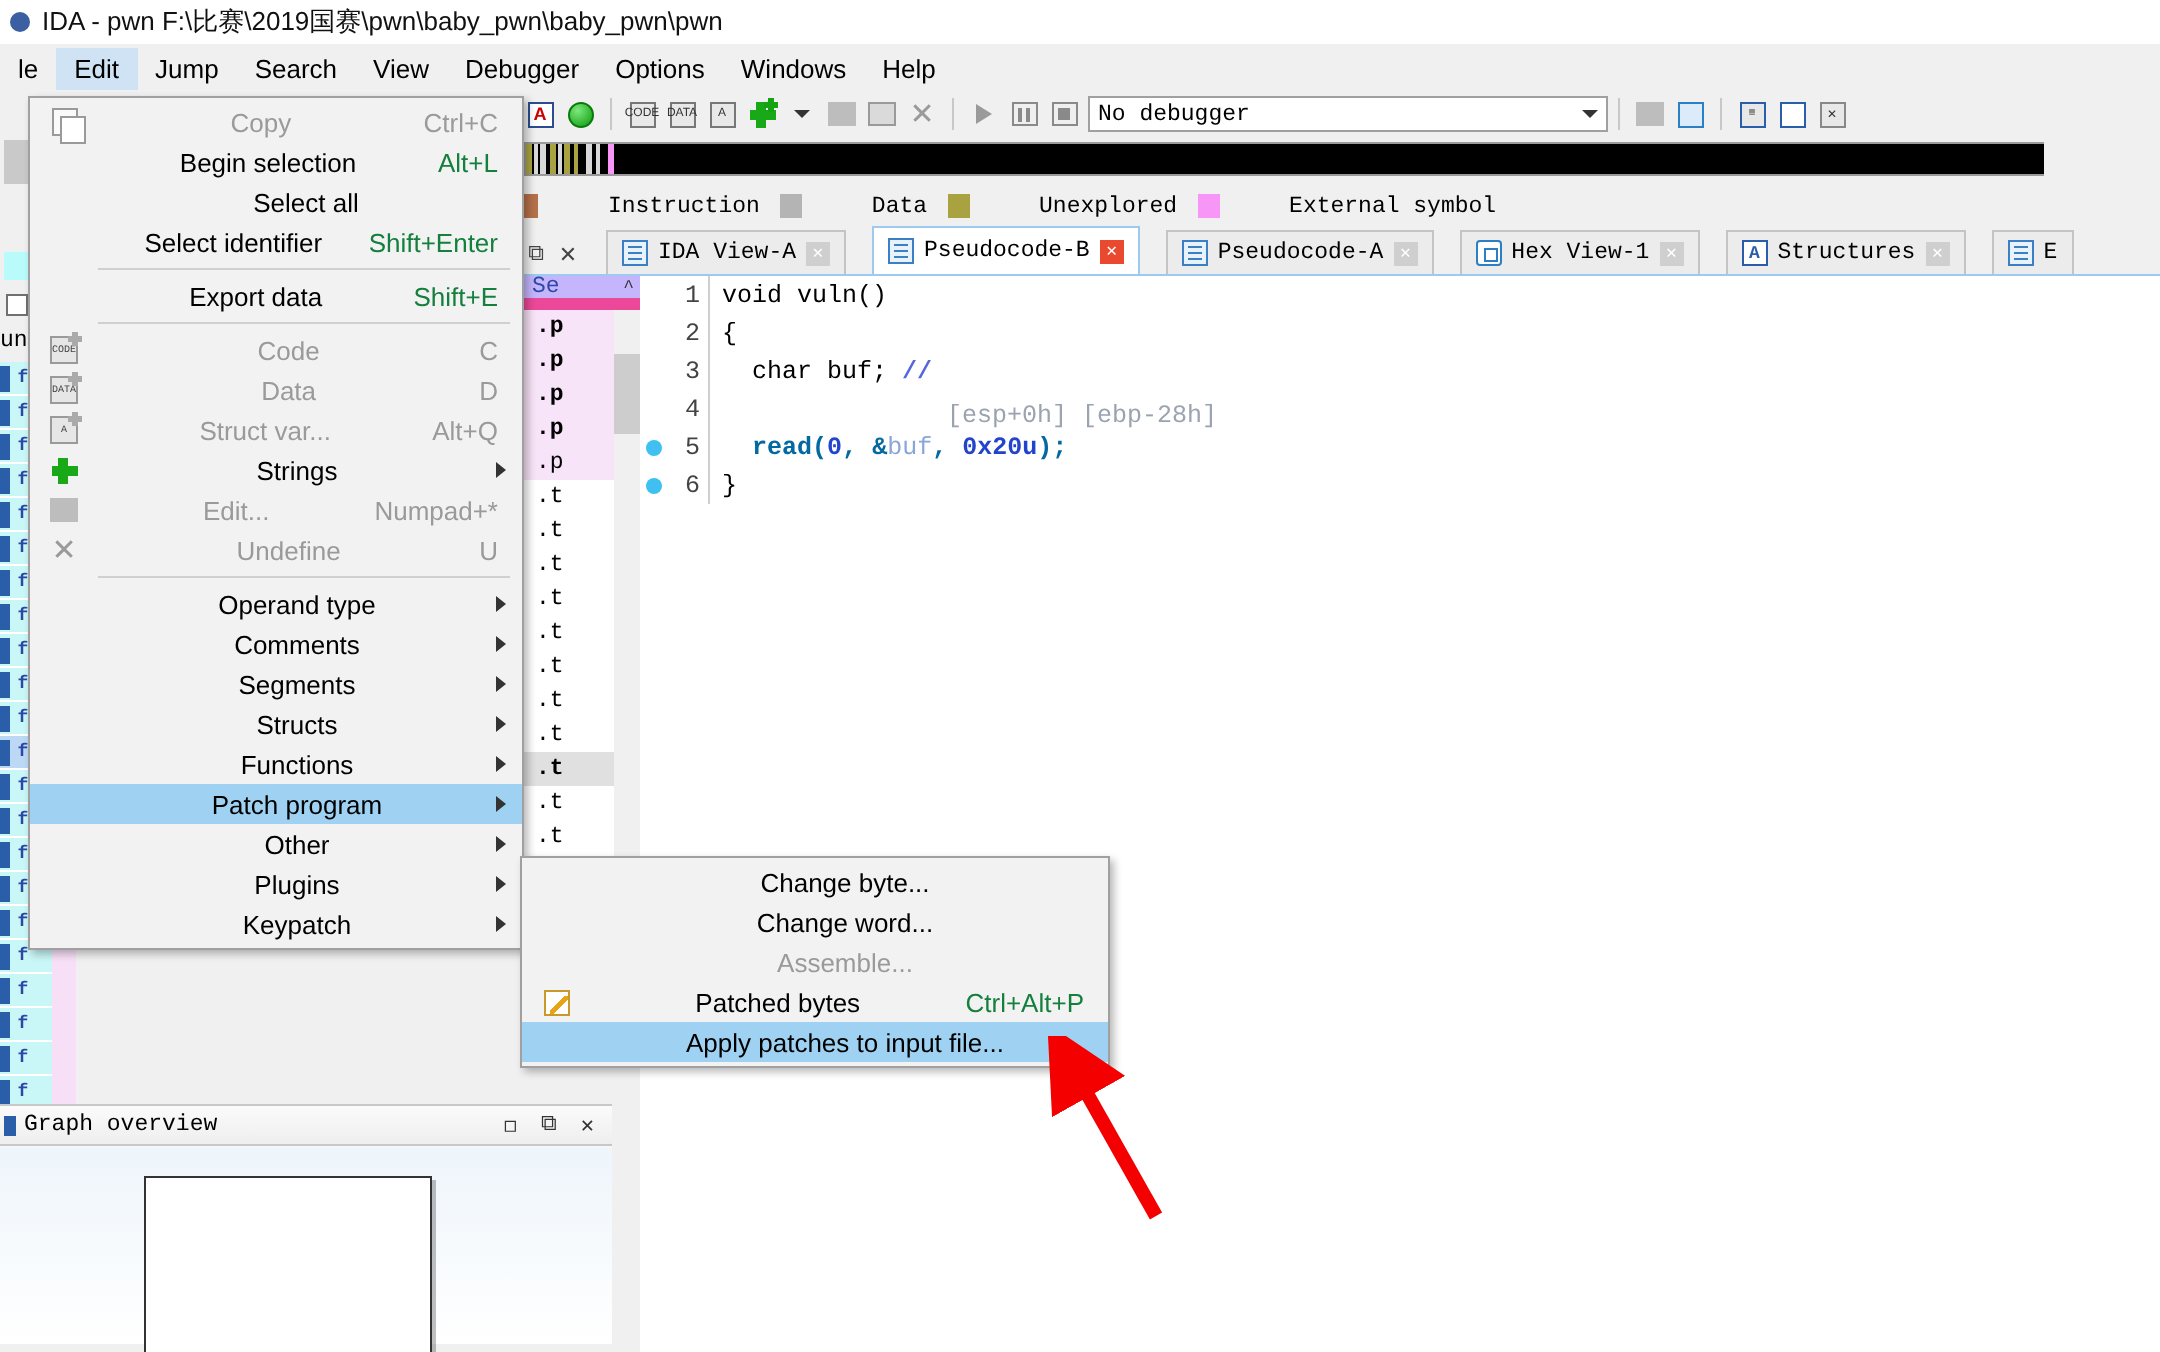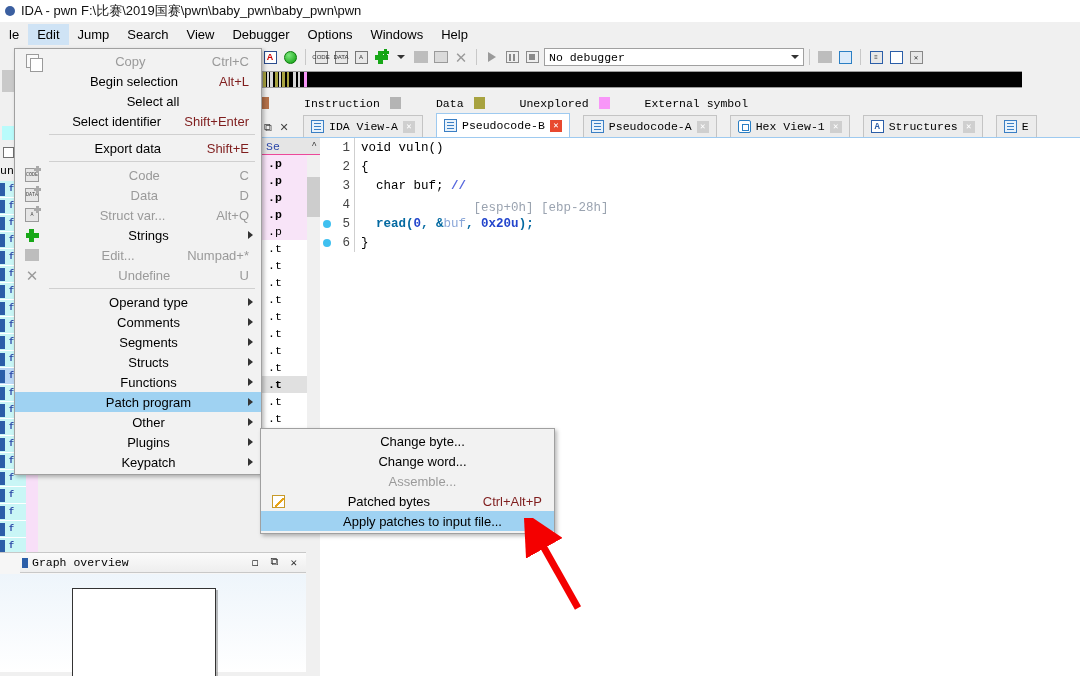--- a/index.html
+++ b/index.html
@@ -172,61 +172,61 @@
     font-family:"Liberation Mono", monospace; font-size:11.5px; color:#000;}
 
   #func-list { position: absolute; left: 0px; top: 135px; width: 26px; height: 375px; overflow:hidden;}
   .fl-row { height: 17px; display:flex; align-items:center; background: #c9f6f6; border-bottom: 1px solid #ffffff; }
   .fl-row .fmark { width: 13px; color:#2b47a8; font-size:9px; font-weight:bold; font-family:"Liberation Mono",monospace;
                    display:flex;align-items:center;justify-content:center;}
   .fl-row .fbar { width: 5px; height: 13px; background: #2b5ea8; }
   .fl-row.sel { background:#bcd8f5; }
 
   #seglist { position:absolute; left: 260px; top: 138px; width: 60px; height: 380px; background:#fff; }
-  #seglist-hdr { height: 17px; background:#e5e5e5; border-bottom:1px solid #ec4899;
+  #seglist-hdr { height: 17px; background:#c4b5fd; border-bottom:6px solid #ec4899;
     display:flex; align-items:center; padding-left:6px;
     font-family:"Liberation Mono", monospace; font-size:11.5px; color:#2b47a8;}
   #seglist-hdr .caret { margin-left: auto; margin-right: 3px; font-size:9px; color:#333;}
   .seg-row { height: 17px; display:flex; align-items:center; padding-left:8px;
     font-family:"Liberation Mono", monospace; font-size:11.5px; }
   .seg-row.pink { background:#f8e4f8; font-weight:bold; }
   .seg-row.hl { background:#e0e0e0; font-weight:bold; }
   #seglist-sb { position:absolute; right:0; top:17px; width:13px; bottom:0; background:#f0f0f0; }
   #seglist-sb .thumb { position:absolute; left:0; top:22px; width:13px; height:40px; background:#cdcdcd;}
 
   #pink-strip { position: absolute; left: 26px; top: 135px; width: 12px; height: 375px; background:#f8dff8;}
 
   #hscroll { position: absolute; left: 0px; top: 513px; width: 260px; height: 14px; background: #efefef; border-top:1px solid #d4d4d4;}
   #hscroll .hthumb { position:absolute; left: 2px; top: 1px; width: 102px; height: 11px; background: #cdcdcd; }
 
   #statusline { position:absolute; left: 0px; top: 531px; width: 260px; height: 17px;
     font-size: 12px; color:#000; display:flex; align-items:center;}
 
   
-  #graphov { position:absolute; left: 0px; top: 552px; width: 306px; height: 120px; background:#f6f6f6; border-top:1px solid #c8c8c8;padding-left:20px;}
+  #graphov { position:absolute; left: 0px; top: 552px; width: 306px; height: 120px; background:#f6f6f6; border-top:1px solid #c8c8c8;}
   #graphov-hdr { height: 20px; background: linear-gradient(#fbfbfb,#eeeeee); border-bottom:1px solid #c8c8c8;
     display:flex; align-items:center; font-family:"Liberation Mono", monospace; font-size:11.5px;}
   #graphov-hdr .gtitle { margin-left: 4px; }
   #graphov-hdr .gbtns { margin-left:auto; display:flex; gap:12px; padding-right:9px; color:#333; font-size:11px;}
   #graphov-body { position:absolute; left:0; top:21px; right:0; bottom:0;
      background: linear-gradient(#eef5fb,#ffffff); }
   #graphov-rect { position:absolute; left: 72px; top: 14px; width: 144px; height: 120px;
      background:#fff; border:1px solid #333; box-shadow: 2px 2px 0 rgba(0,0,0,.25);}
 
   
   #editmenu {
     position: absolute; left: 14px; top: 48px; width: 248px;
     background: #f2f2f2; border: 1px solid #a0a0a0; padding: 2px 0;
     font-size: 13px; box-shadow: 2px 2px 4px rgba(0,0,0,.28); z-index: 50;
   }
   .mrow { height: 20px; display: flex; align-items: center; padding: 0 4px 0 0; position: relative; }
   .mrow.hl { background: #9fd2f2; }
   .mrow .micon { width: 34px; display: flex; align-items: center; justify-content: center; flex:0 0 auto;}
   .mrow .mlabel { flex: 1; white-space: nowrap; text-align: center; }
-  .mrow .maccel { color: #7f1d1d; padding-right: 8px; white-space: nowrap; }
+  .mrow .maccel { color: #15803d; padding-right: 8px; white-space: nowrap; }
   .mrow.dis .mlabel, .mrow.dis .maccel { color: #9a9a9a; }
   .mrow .marrow { width: 0;height:0; border-left: 5px solid #333;
       border-top: 4px solid transparent; border-bottom: 4px solid transparent; margin-right: 4px;}
   .msep { height: 1px; background: #d0d0d0; margin: 3px 6px 3px 34px; }
   .ico-box { width:14px;height:14px;border:1px solid #9a9a9a;background:#e6e6e6;
      font-size:5px; display:flex;align-items:center;justify-content:center;color:#444;
      font-family:"Liberation Mono",monospace; position:relative;}
   .ico-box.gplus::after{content:"";position:absolute;right:-3px;top:-3px;width:7px;height:7px;
      background: linear-gradient(#aaa,#aaa) center/7px 3px no-repeat, linear-gradient(#aaa,#aaa) center/3px 7px no-repeat;}
   .ico-greenplus { width:13px;height:13px; position:relative;}

